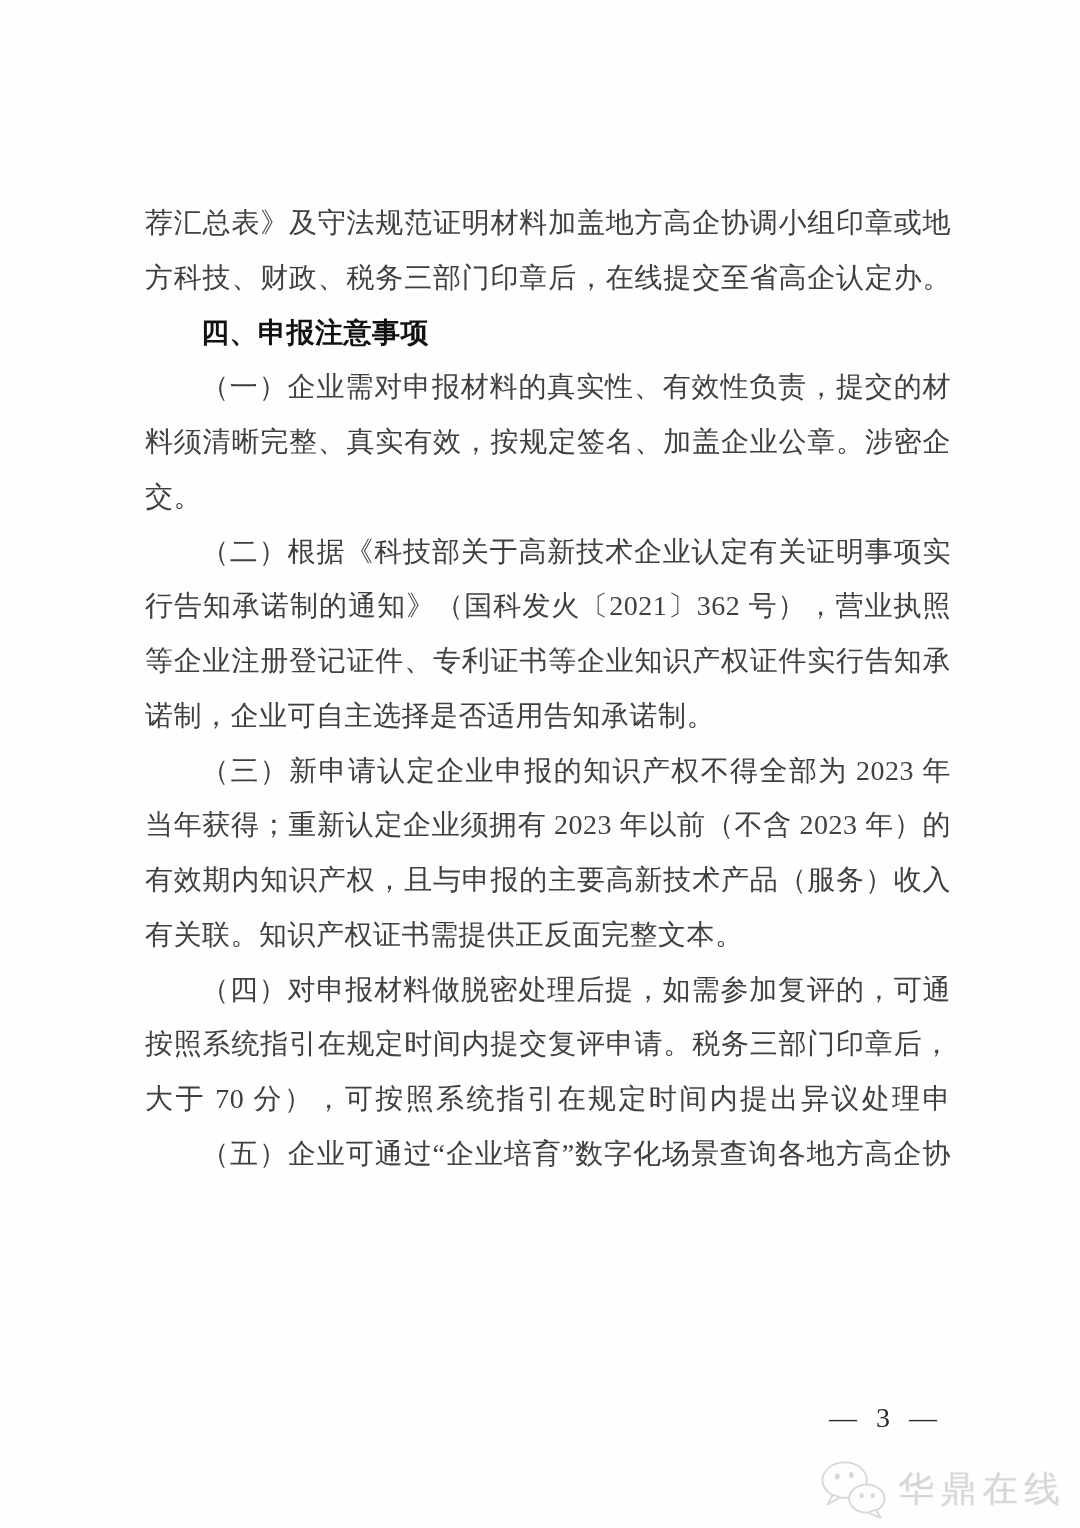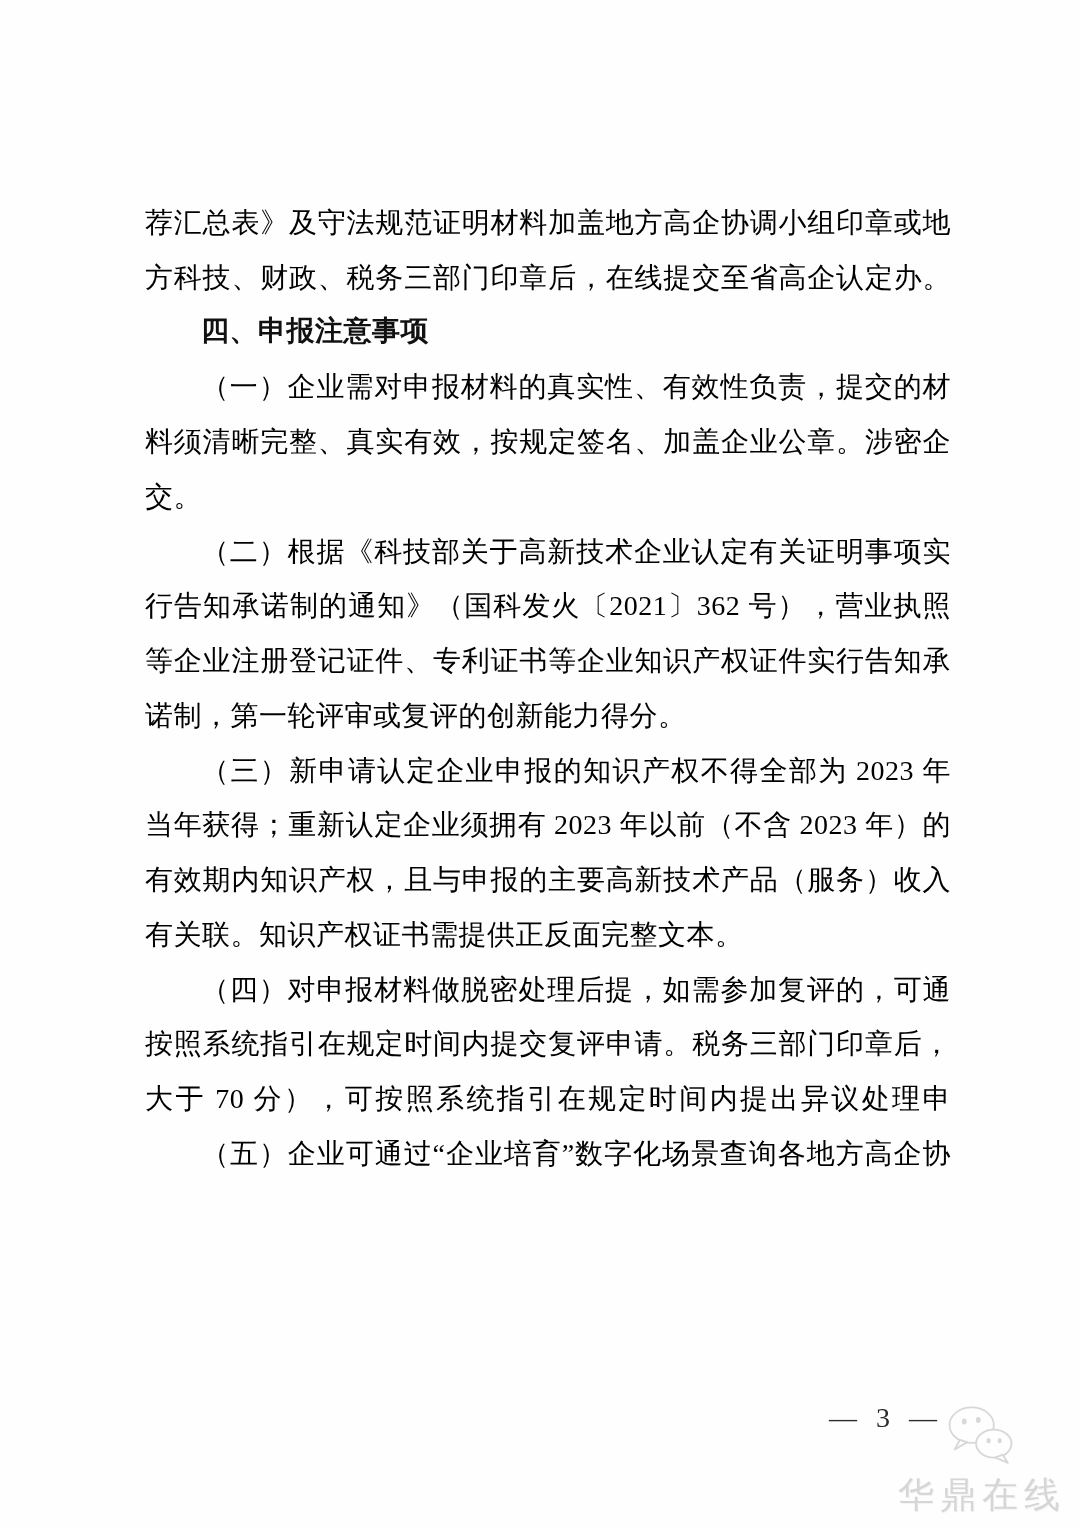--- a/index.html
+++ b/index.html
@@ -16,51 +16,50 @@
   }
   .body-text {
     position: absolute;
     left: 145px; top: 196px;
     width: 806px;
   }
   .line {
     font-size: 28px;
     line-height: 54.75px;
     height: 54.75px;
-    color: #000000;
+    color: #404040;
     letter-spacing: 0.5px;
     text-align: justify;
     overflow: hidden;
     white-space: normal;
   }
   .line.j {
     text-align-last: justify;
     text-justify: inter-ideograph;
   }
   .line.indent { text-indent: 2em; }
   .line.heading {
-    font-family: Liberation Mono, monospace;
+    font-family: Liberation Serif, serif;
     font-weight: bold;
     color: #111;
   }
   .footer {
     position: absolute;
     top: 1402px; right: 137px;
     font-size: 28px;
     color: #2a2a2a;
     letter-spacing: 6px;
   }
   .watermark {
     position: absolute;
     right: 14px; bottom: 8px;
     display: flex;
     align-items: center;
     gap: 6px;
     opacity: 0.9;
-    flex-direction: column;
   }
   .wm-icon { display: inline-block; width: 74px; height: 62px; }
   .wm-text {
     font-size: 36px;
     color: #d2d2d2;
     letter-spacing: 6px;
     text-shadow: 1px 1px 0 #f3f3f3;
     font-family: "Liberation Serif", "DejaVu Serif", serif;
   }
 </style>
@@ -72,21 +71,21 @@
   <div class="body-text">
     <div class="line j">荐汇总表》及守法规范证明材料加盖地方高企协调小组印章或地</div>
     <div class="line j">方科技、财政、税务三部门印章后，在线提交至省高企认定办。</div>
     <div class="line heading indent">四、申报注意事项</div>
     <div class="line j indent">（一）企业需对申报材料的真实性、有效性负责，提交的材</div>
     <div class="line j">料须清晰完整、真实有效，按规定签名、加盖企业公章。涉密企</div>
     <div class="line">交。</div>
     <div class="line j indent">（二）根据《科技部关于高新技术企业认定有关证明事项实</div>
     <div class="line j">行告知承诺制的通知》（国科发火〔2021〕362 号），营业执照</div>
     <div class="line j">等企业注册登记证件、专利证书等企业知识产权证件实行告知承</div>
-    <div class="line">诺制，第一轮评审或复评的创新能力得分。</div>
+    <div class="line">诺制，企业可自主选择是否适用告知承诺制。</div>
     <div class="line j indent">（三）新申请认定企业申报的知识产权不得全部为 2023 年</div>
     <div class="line j">当年获得；重新认定企业须拥有 2023 年以前（不含 2023 年）的</div>
     <div class="line j">有效期内知识产权，且与申报的主要高新技术产品（服务）收入</div>
     <div class="line">有关联。知识产权证书需提供正反面完整文本。</div>
     <div class="line j indent">（四）对申报材料做脱密处理后提，如需参加复评的，可通过</div>
     <div class="line j">按照系统指引在规定时间内提交复评申请。税务三部门印章后，</div>
     <div class="line j">大于 70 分），可按照系统指引在规定时间内提出异议处理申请。</div>
     <div class="line j indent">（五）企业可通过“企业培育”数字化场景查询各地方高企协</div>
   </div>
 

